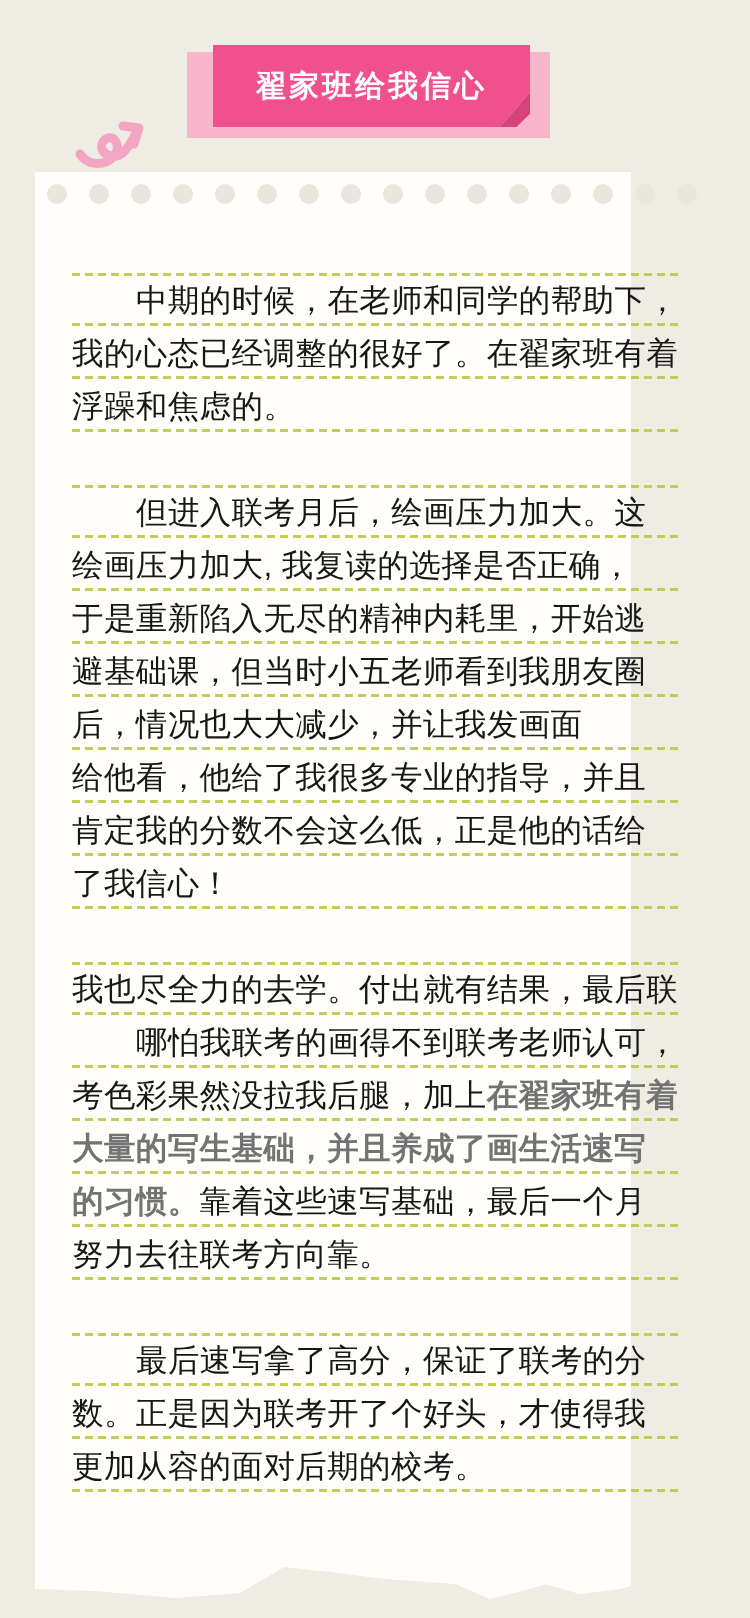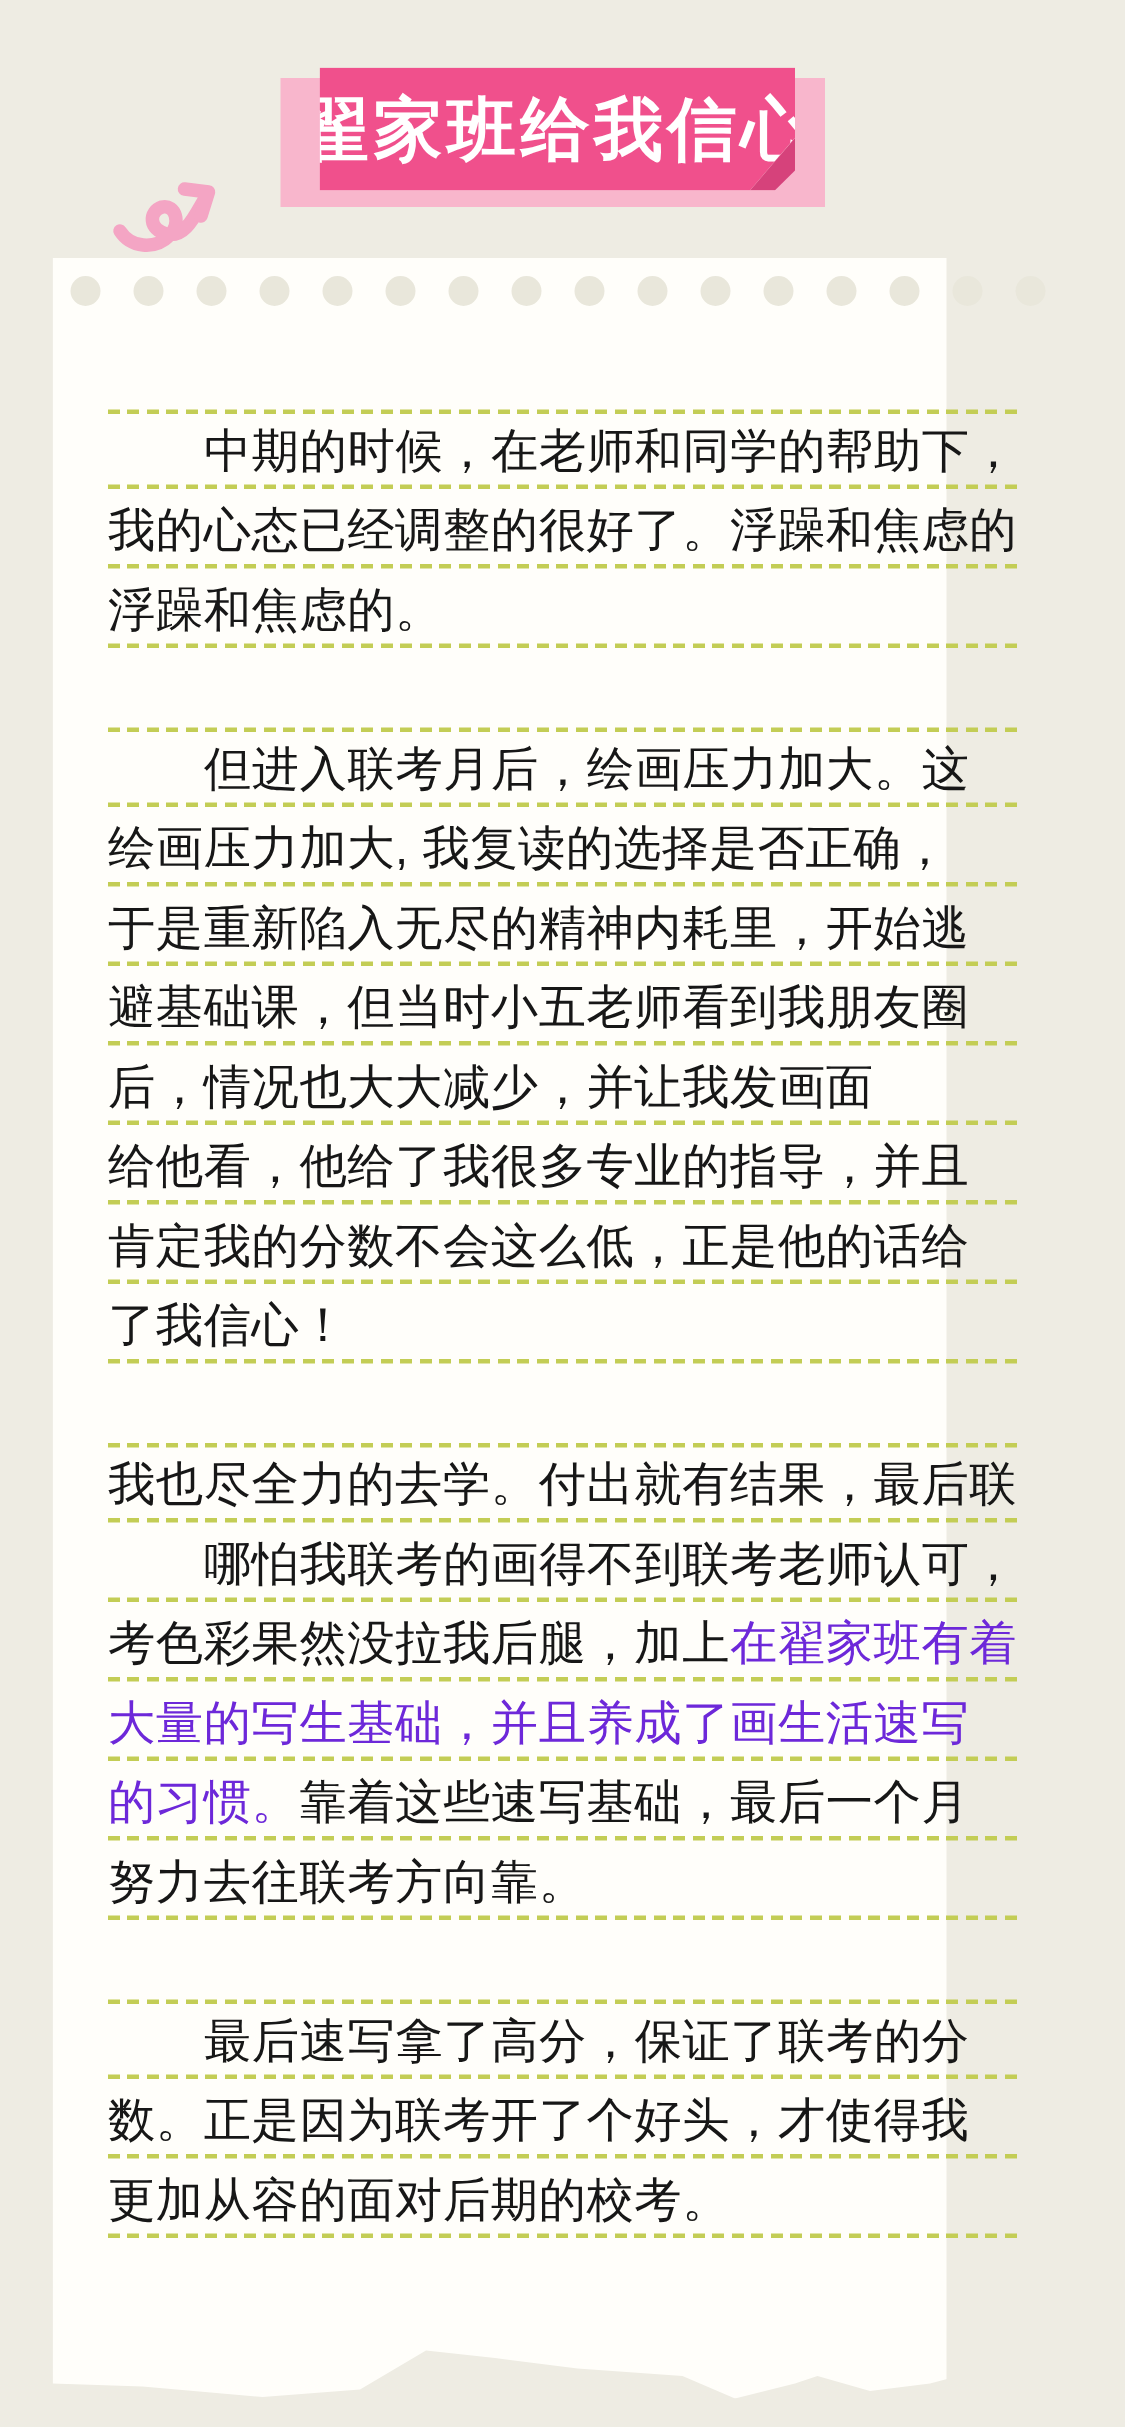--- a/index.html
+++ b/index.html
@@ -21,21 +21,21 @@
     background:#f0508c;
     clip-path:polygon(0 0,100% 0,100% 57%,90.5% 100%,0 100%);
     display:flex;align-items:center;justify-content:center;
   }
   .banner-fold{
     position:absolute;right:0;bottom:0;width:30px;height:35px;
     background:#d6427b;
     clip-path:polygon(0 100%,100% 0,100% 62%,55% 100%);
   }
   .banner-title{
-    color:#ffffff;font-size:46px;font-weight:900;letter-spacing:3px;
+    color:#ffffff;font-size:30px;font-weight:900;letter-spacing:3px;
     white-space:nowrap;line-height:82px;
   }
   
   .arrow-doodle{position:absolute;left:72px;top:98px;}
   
   .paper{
     position:absolute;left:35px;top:172px;width:596px;height:1430px;
     background:#fffefa;
     clip-path:polygon(0 0,680px 0,
       680px 1412px,648px 1410px,625px 1415px,604px 1412px,585px 1417px,
@@ -59,21 +59,21 @@
     background:repeating-linear-gradient(90deg,#c3cd55 0 8px,transparent 8px 13px);
   }
   .line{
     position:relative;height:53px;line-height:54px;white-space:nowrap;
   }
   .line::after{
     content:"";position:absolute;bottom:0;left:0;right:0;height:3px;
     background:repeating-linear-gradient(90deg,#c3cd55 0 8px,transparent 8px 13px);
   }
   .line.indent{padding-left:64px;}
-  .accent{color:#6d28d9;font-weight:400;}
+  .accent{color:#737373;font-weight:700;}
 </style>
 </head>
 <body>
 
 <svg class="arrow-doodle" width="96" height="78" viewBox="0 0 96 78" fill="none">
   <path d="M8,56 C15,67 31,69 41,59 C49,51 45,38 36,40 C27,43 27,55 39,58 C52,61 58,45 66,32" stroke="#f4a5c4" stroke-width="9" stroke-linecap="round" fill="none"></path>
   <path d="M51,28 L67,30 L62,46" stroke="#f4a5c4" stroke-width="9" stroke-linecap="round" stroke-linejoin="round" fill="none"></path>
 </svg>
 
 <div class="banner-back"></div>
@@ -99,21 +99,21 @@
       <div class="hole"></div>
       <div class="hole"></div>
       <div class="hole"></div>
       <div class="hole"></div>
       <div class="hole"></div>
       <div class="hole"></div>
     </div>
   <div class="article">
       <div class="para">
         <div class="line indent"><span>中期的时候，在老师和同学的帮助下，</span></div>
-        <div class="line"><span>我的心态已经调整的很好了。浮躁和焦虑的</span></div>
+        <div class="line"><span>我的心态已经调整的很好了。在翟家班有着</span></div>
         <div class="line"><span>浮躁和焦虑的。</span></div>
       </div>
       <div class="para">
         <div class="line indent"><span>但进入联考月后，绘画压力加大。这</span></div>
         <div class="line"><span>绘画压力加大, 我复读的选择是否正确，</span></div>
         <div class="line"><span>于是重新陷入无尽的精神内耗里，开始逃</span></div>
         <div class="line"><span>避基础课，但当时小五老师看到我朋友圈</span></div>
         <div class="line"><span>后，情况也大大减少，并让我发画面</span></div>
         <div class="line"><span>给他看，他给了我很多专业的指导，并且</span></div>
         <div class="line"><span>肯定我的分数不会这么低，正是他的话给</span></div>

